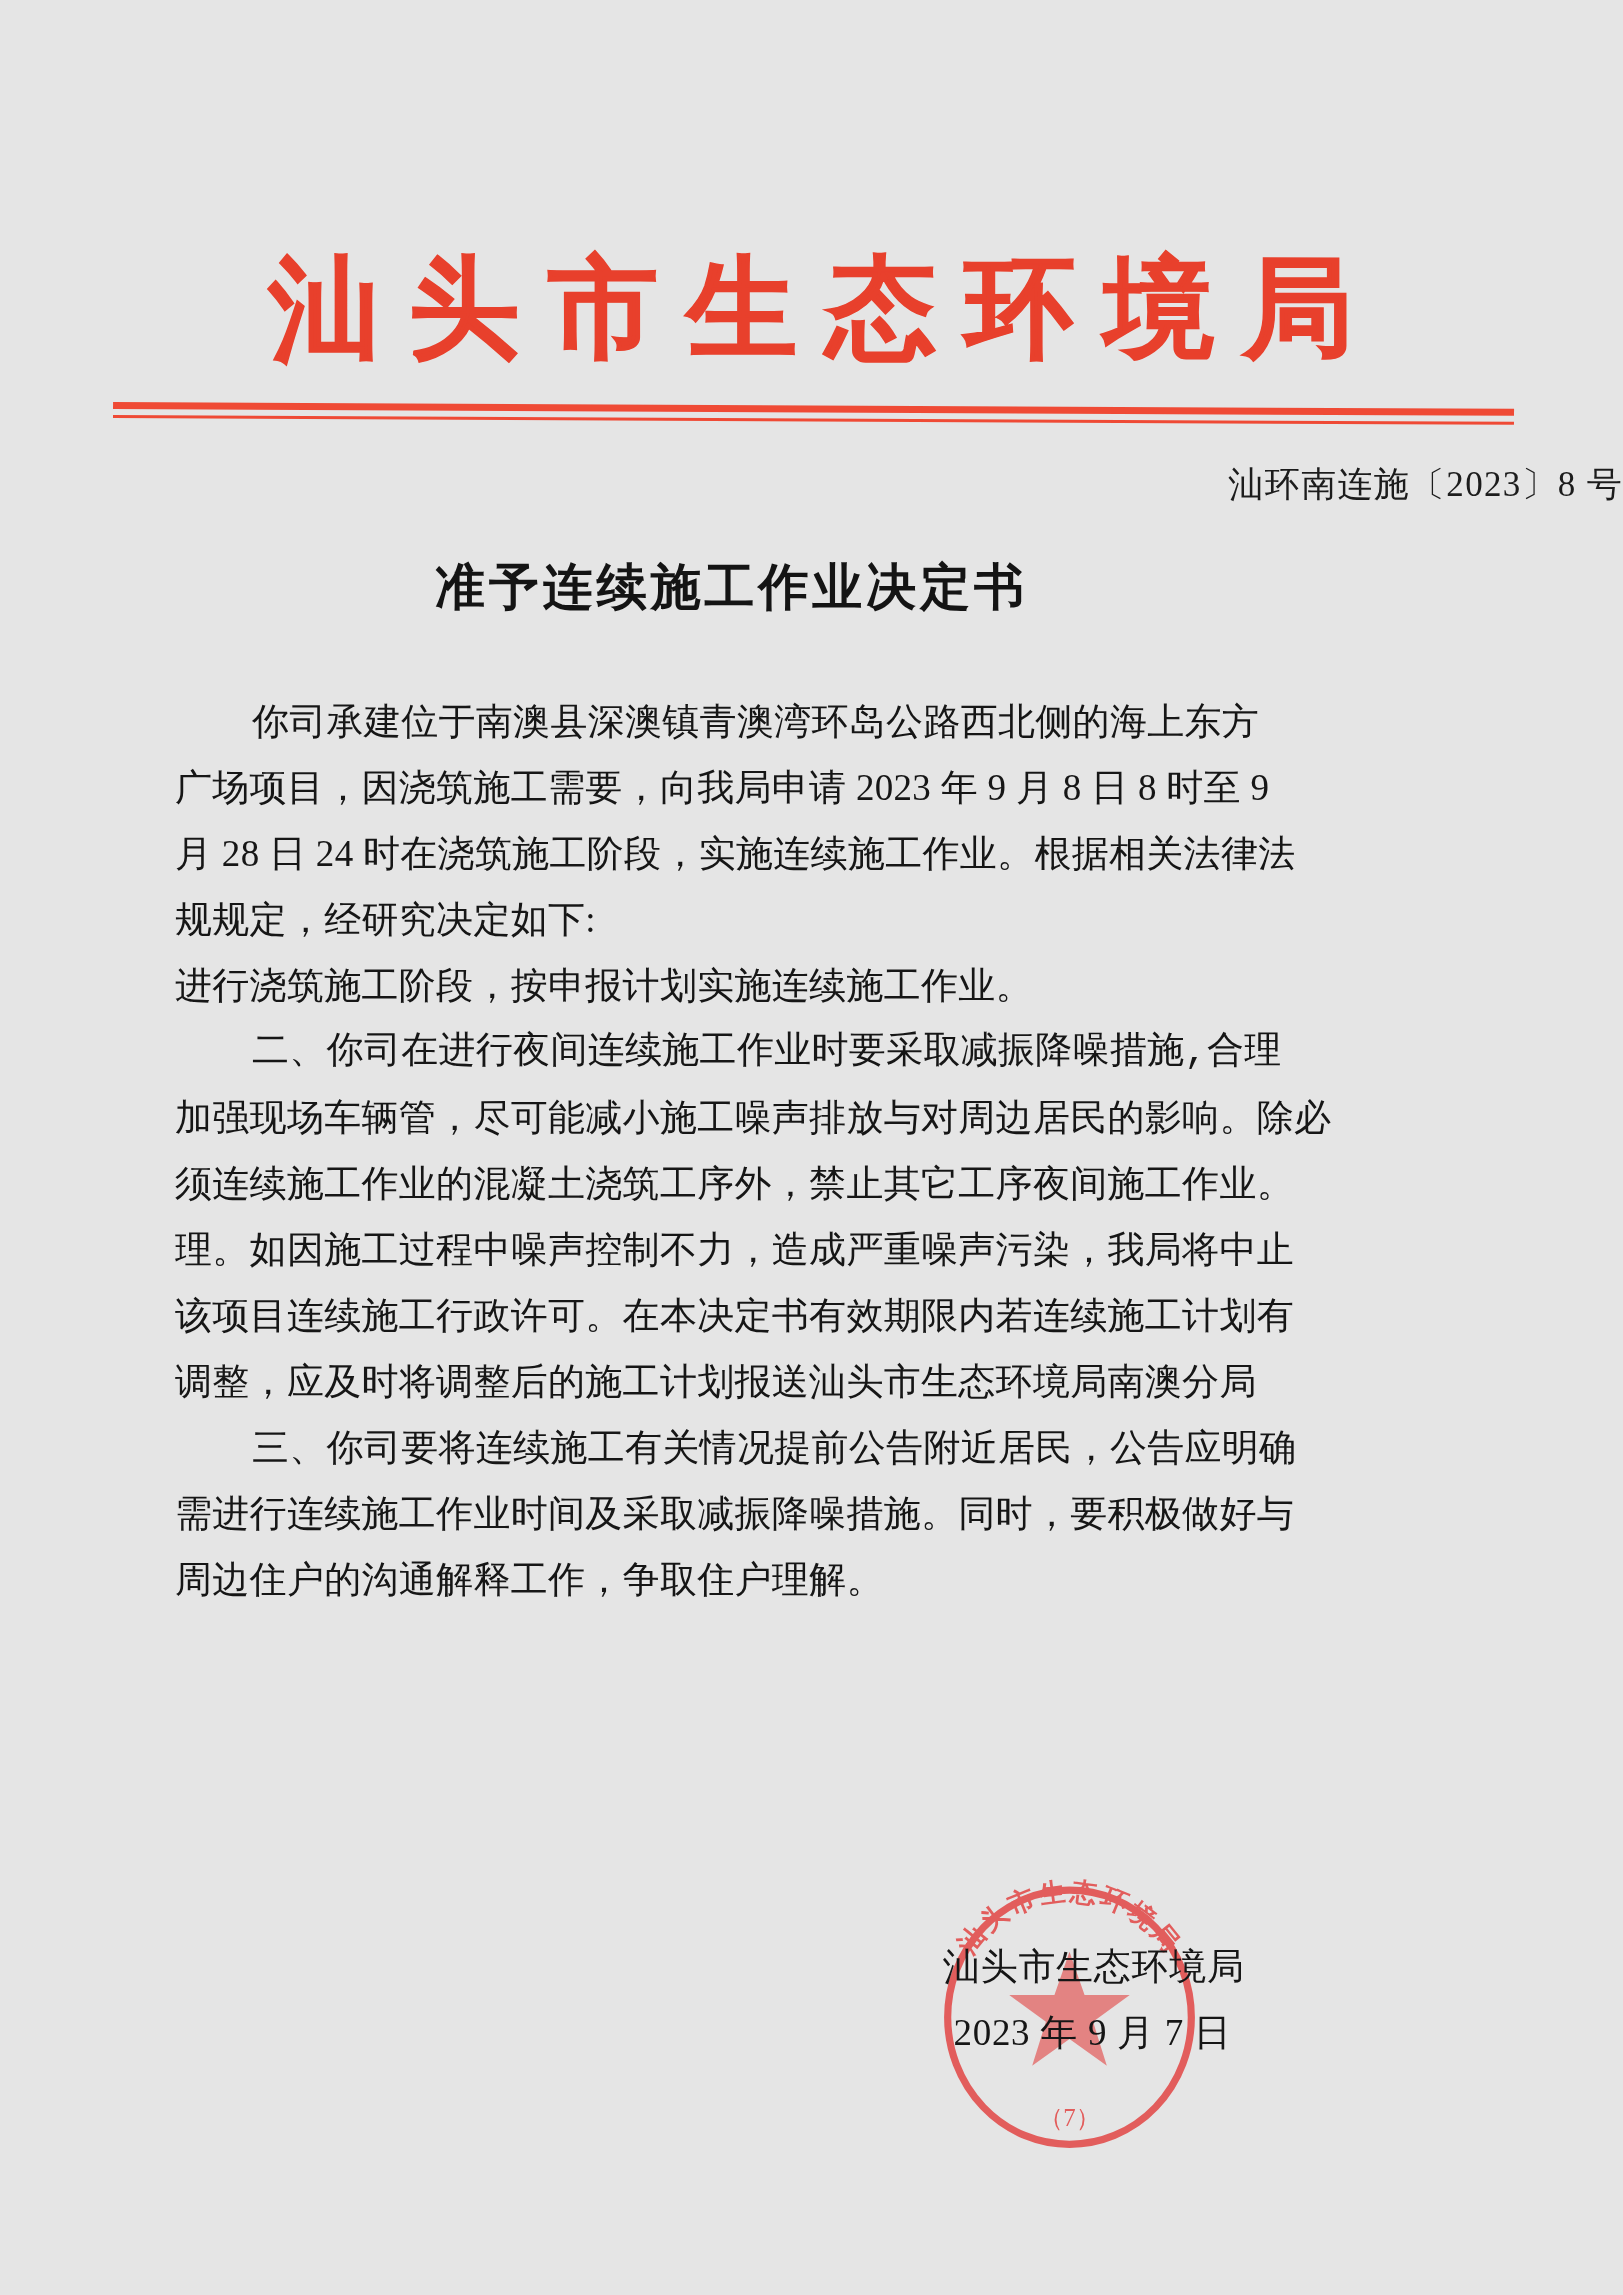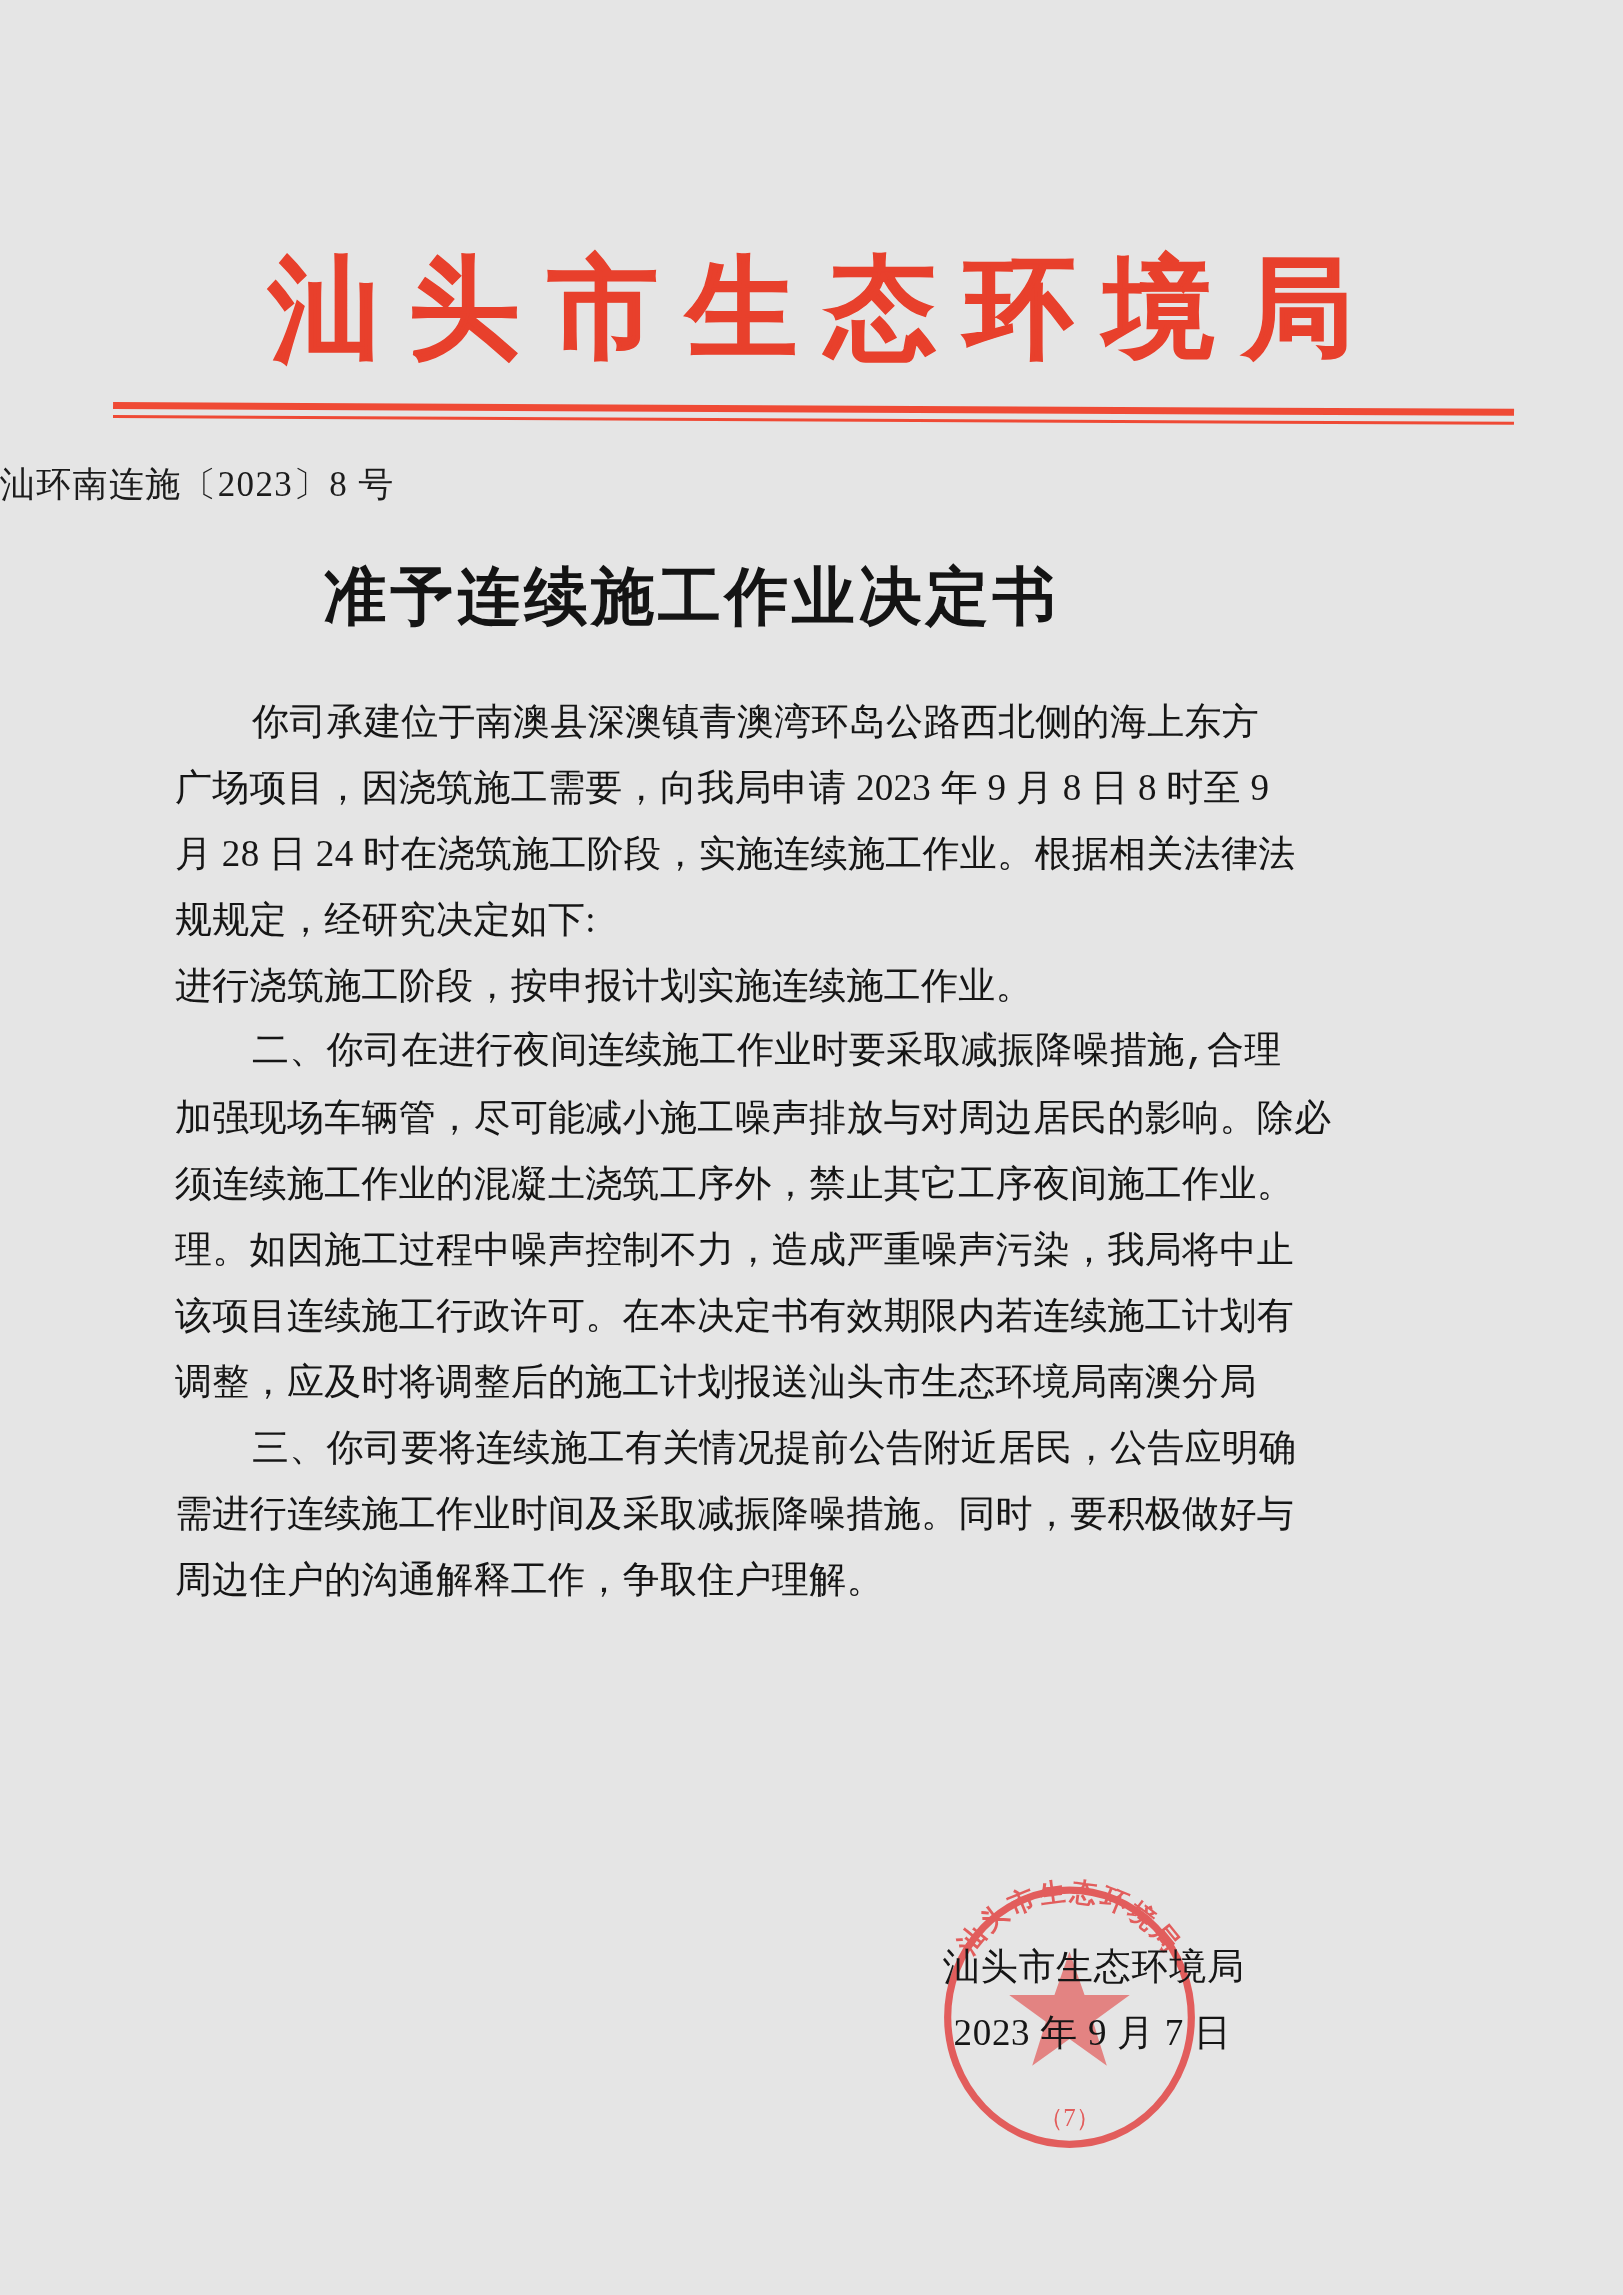--- a/index.html
+++ b/index.html
@@ -63,39 +63,40 @@
     height: 3.3px;
     background: #ef4a35;
   }
 
   
   .doc-number {
     position: absolute;
     left: 0;
     top: 461px;
     width: 1623px;
-    text-align: left;
+    text-align: right;
     font-size: 35px;
     color: #1c1c1c;
     letter-spacing: 1.3px;
     font-family: "Liberation Serif", "DejaVu Serif", serif;
   }
 
   
   .doc-title {
     position: absolute;
     left: 0;
     top: 554px;
     width: 1383px;
     text-align: center;
-    font-size: 63px;
+    font-size: 50px;
     font-weight: bold;
     color: #141414;
     letter-spacing: 3.9px;
     font-family: "Liberation Serif", "DejaVu Serif", serif;
+    padding-left: 40px;
   }
 
   
   .body-block {
     position: absolute;
     left: 175px;
     top: 689px;
     width: 1323px;
   }
   .line {

